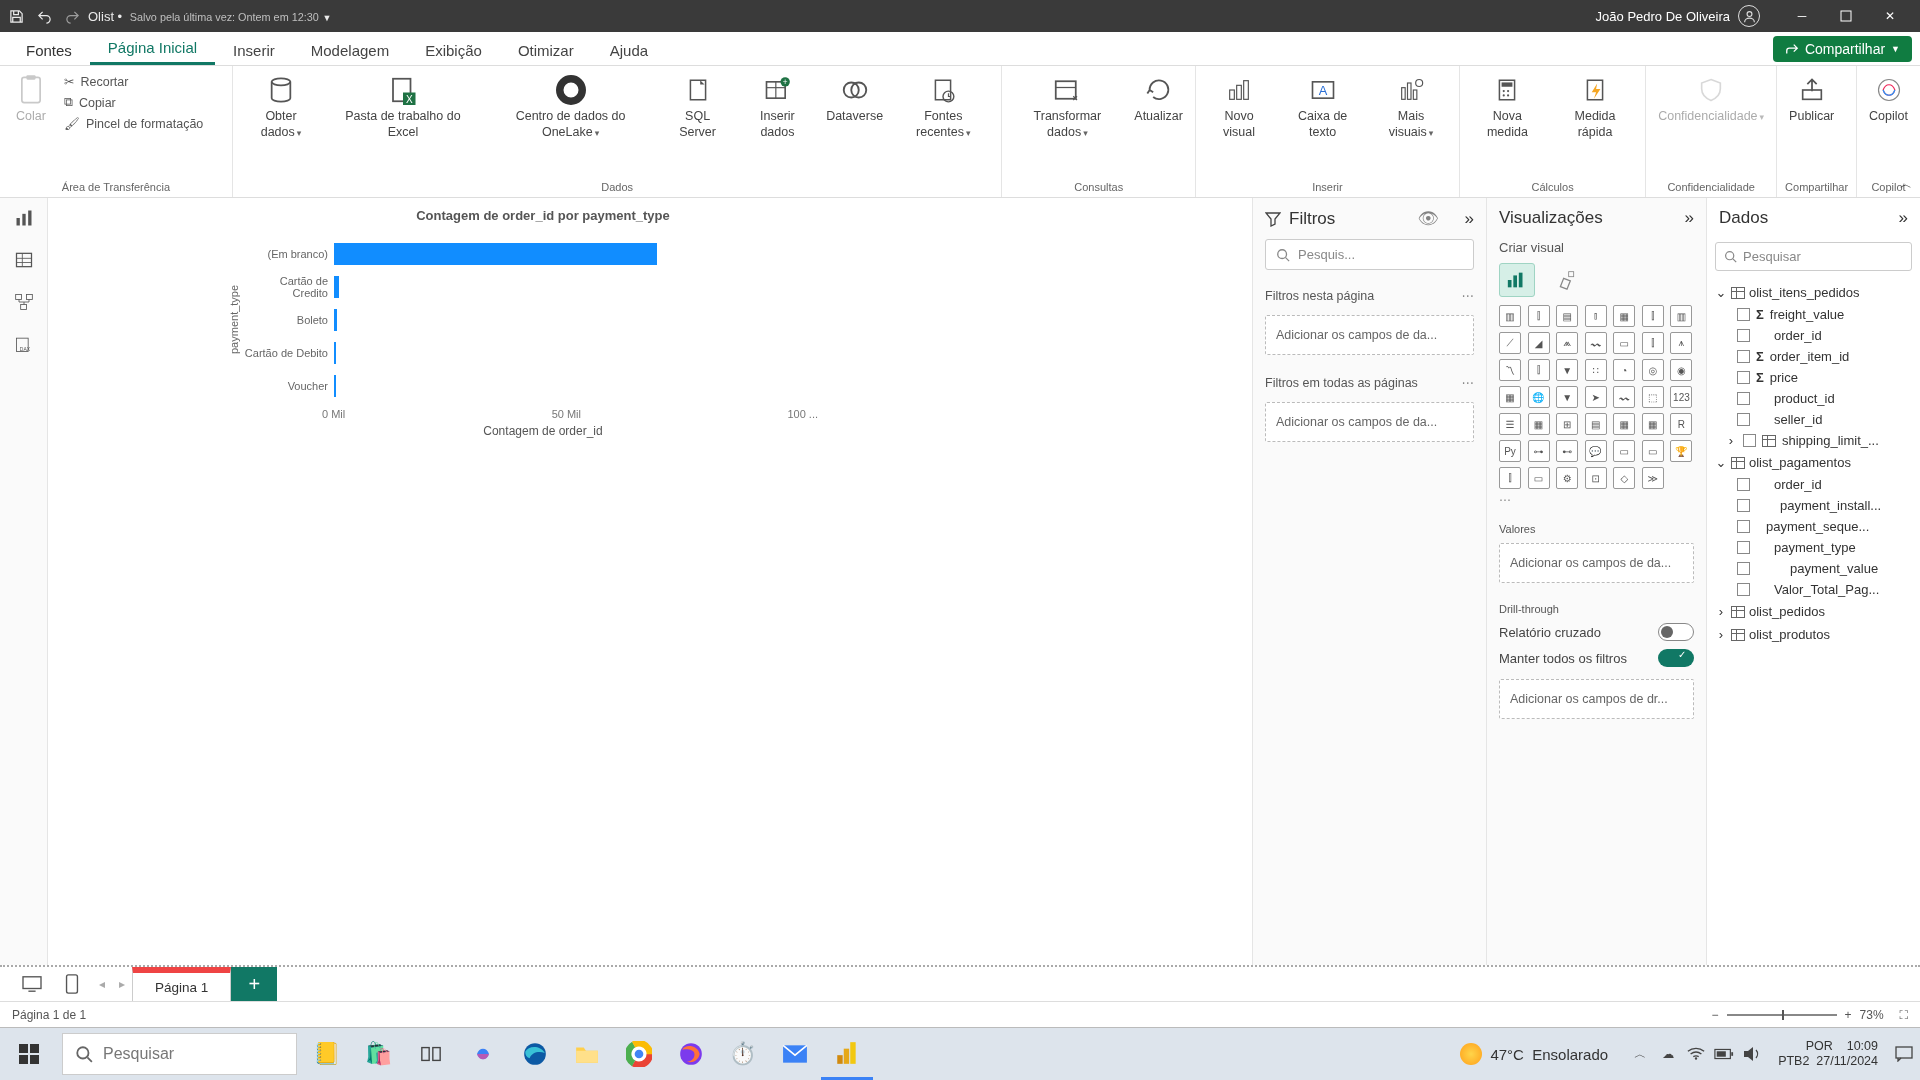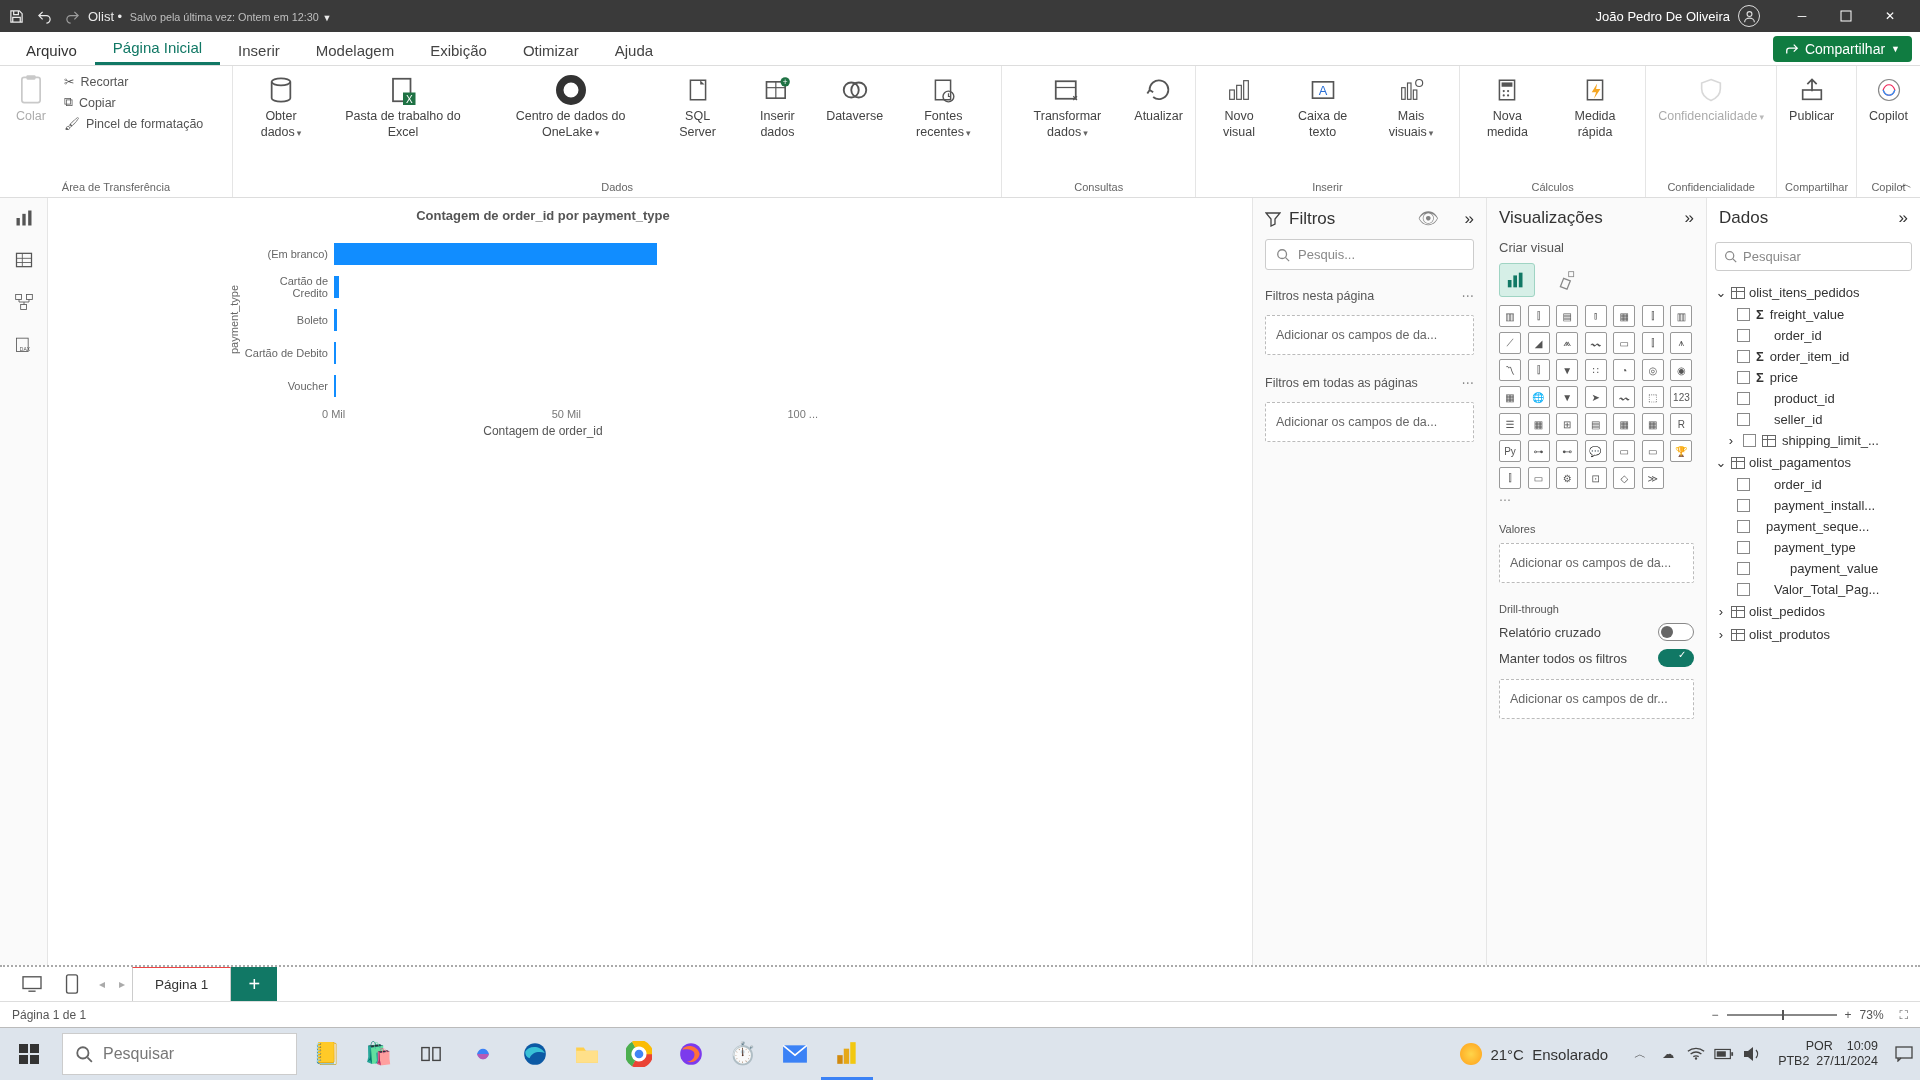--- a/index.html
+++ b/index.html
@@ -87,21 +87,21 @@
 .cb { width: 13px; height: 13px; border: 1px solid #888; background: #fff; flex-shrink:0;}
 .sigma { font-weight: 600; }
 .tblico { width:14px; height:12px; border:1px solid #666; position:relative; flex-shrink:0;}
 .tblico::before{content:''; position:absolute; left:0; right:0; top:3px; border-top:1px solid #666;}
 .tblico::after{content:''; position:absolute; top:0; bottom:0; left:4px; border-left:1px solid #666;}
 
 
 .pagetabs { height: 36px; border-top: 2px dotted #aaa; display: flex; align-items: stretch; padding-left: 12px; background:#fff;}
 .pagetabs .pv { width: 40px; display: flex; align-items: center; justify-content: center; color:#555;}
 .pagetabs .nav { width: 20px; display: flex; align-items: center; justify-content: center; color: #aaa; }
-.pagetabs .ptab { padding: 0 22px; display: flex; align-items: center; border-top: 1px solid #ef4444; border-right: 1px solid #ccc; border-left:1px solid #ccc; font-size: 13.5px; background: #fff; }
+.pagetabs .ptab { padding: 0 22px; display: flex; align-items: center; border-top: 6px solid #ef4444; border-right: 1px solid #ccc; border-left:1px solid #ccc; font-size: 13.5px; background: #fff; }
 .pagetabs .addtab { width: 46px; background: #117865; color: #fff; display: flex; align-items: center; justify-content: center; font-size: 20px; }
 
 
 .statusbar { height: 26px; border-top: 1px solid #ddd; display: flex; align-items: center; padding: 0 12px; font-size: 12px; color: #555; background:#fff;}
 .statusbar .ssp { flex: 1; }
 .zoom { display: flex; align-items: center; gap: 8px; }
 .zslider { width: 110px; height: 2px; background: #888; position: relative; }
 .zslider::after { content: ''; position: absolute; left: 50%; top: -4px; width: 2px; height: 10px; background: #555; }
 
 
@@ -159,21 +159,21 @@
     <div class="winbtn">
         <svg width="12" height="12">
           <rect x="1" y="1" width="10" height="10" fill="none" stroke="#fff"></rect>
         </svg>
       </div>
     <div class="winbtn">✕</div>
   </div>
 </div>
 
 <div class="menubar">
-  <div class="mtab file">Arquivo</div>
+  <div class="mtab file">Fontes</div>
   <div class="mtab active">Página Inicial</div>
   <div class="mtab">Inserir</div>
   <div class="mtab">Modelagem</div>
   <div class="mtab">Exibição</div>
   <div class="mtab">Otimizar</div>
   <div class="mtab">Ajuda</div>
   <div class="sharebtn">
     <svg width="14" height="14" viewBox="0 0 16 16">
         <path fill="none" stroke="#fff" stroke-width="1.5" d="M10 3l4 4-4 4 M14 7H5a3 3 0 0 0-3 3v3"></path>
       </svg>
@@ -668,21 +668,21 @@
           <span style="width:12px;text-align:center">⌄</span>
           <span class="tblico"></span>
           <span>olist_pagamentos</span>
         </div>
         <div class="dfield">
           <div class="cb"></div>
           <span style="margin-left:18px">order_id</span>
         </div>
         <div class="dfield">
           <div class="cb"></div>
-          <span style="margin-left:18px">payment_install...</span>
+          <span style="margin-left:24px">payment_install...</span>
         </div>
         <div class="dfield">
           <div class="cb"></div>
           <span style="margin-left:10px">payment_seque...</span>
         </div>
         <div class="dfield">
           <div class="cb"></div>
           <span style="margin-left:18px">payment_type</span>
         </div>
         <div class="dfield">
@@ -806,21 +806,21 @@
       <svg width="22" height="26" viewBox="0 0 20 24">
         <rect x="13" y="2" width="5" height="20" fill="#f2c811"></rect>
         <rect x="7" y="8" width="5" height="14" fill="#e6a817"></rect>
         <rect x="1" y="14" width="5" height="8" fill="#d18a0f"></rect>
       </svg>
     </div>
 
   <div class="tray">
     <div class="weather">
         <div class="sun"></div>
-        <span><span>21°C</span>&nbsp;&nbsp;<span>Ensolarado</span></span>
+        <span><span>47°C</span>&nbsp;&nbsp;<span>Ensolarado</span></span>
       </div>
     <div class="trayico">︿</div>
     <div class="trayico">☁</div>
     <div class="trayico">
         <svg width="18" height="14" viewBox="0 0 20 14">
           <path d="M1 4a14 14 0 0 1 18 0M4 7a10 10 0 0 1 12 0M7 10a6 6 0 0 1 6 0" fill="none" stroke="#444" stroke-width="1.5"></path>
           <circle cx="10" cy="12" r="1.3" fill="#444"></circle>
         </svg>
       </div>
     <div class="trayico">

